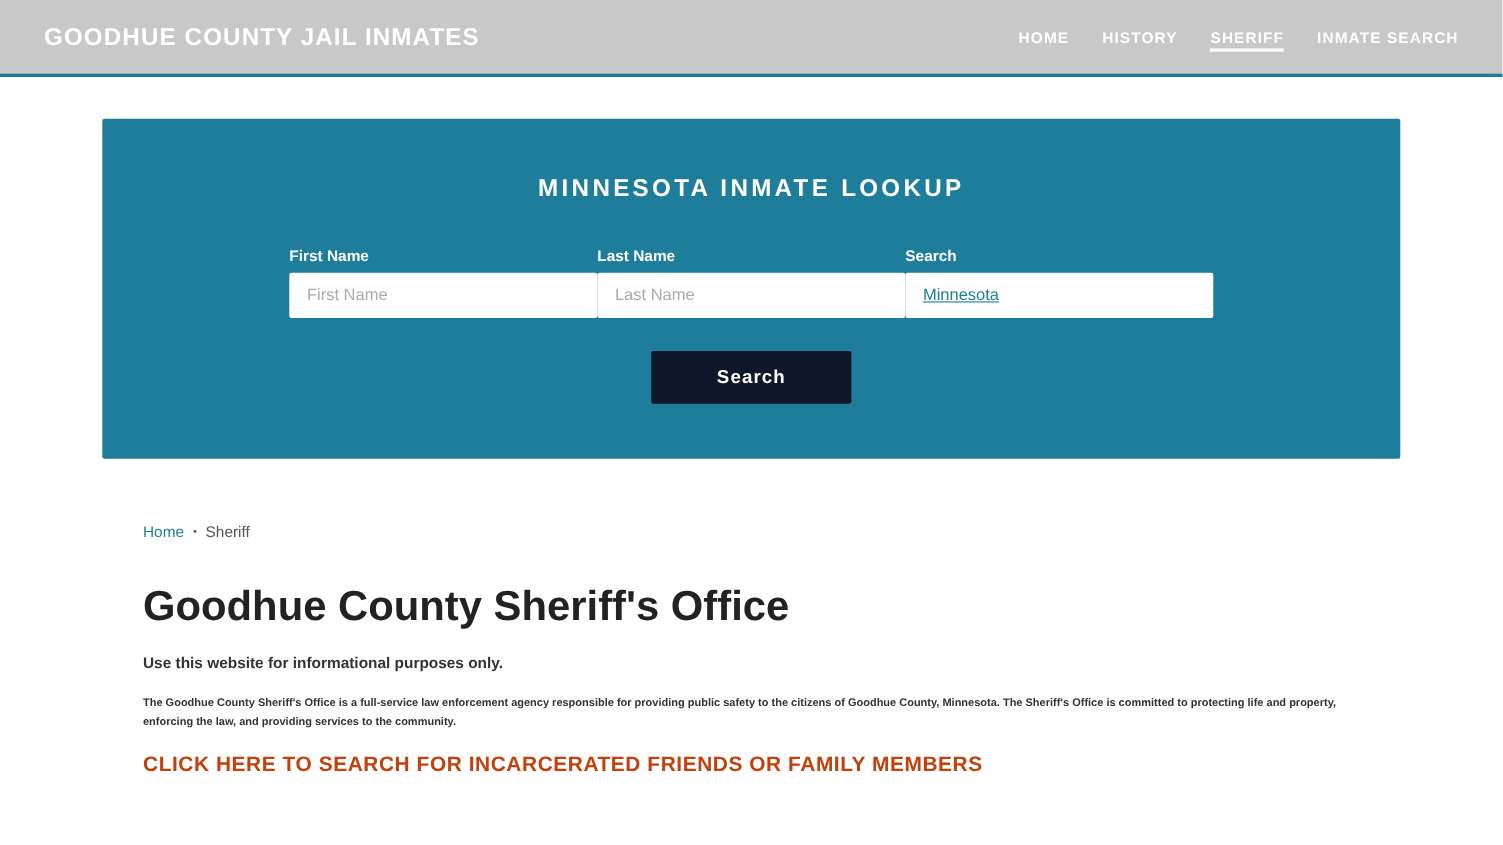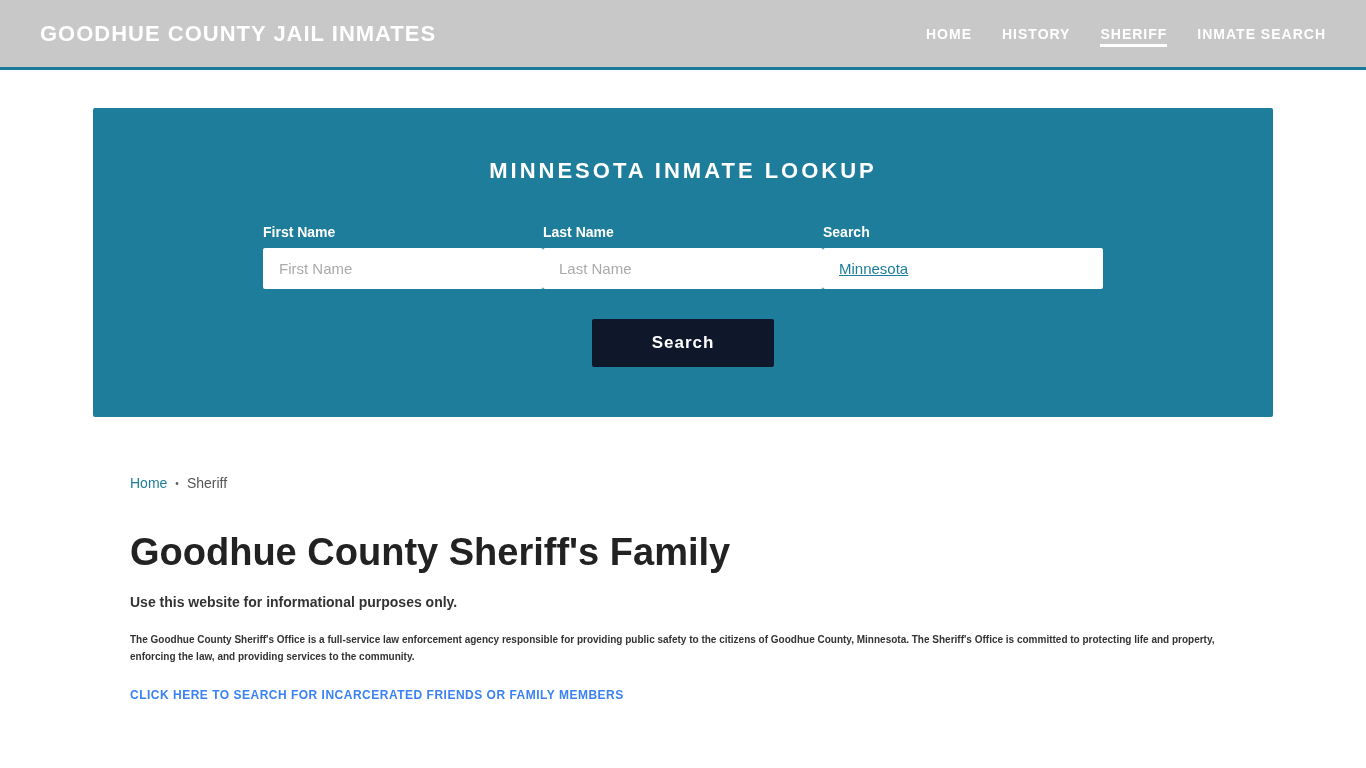--- a/index.html
+++ b/index.html
@@ -156,22 +156,22 @@
       line-height: 1.5;
     }
     .info-para {
       font-size: 10px;
       font-weight: 700;
       color: #333;
       margin-bottom: 20px;
       line-height: 1.7;
     }
     .link-blue {
-      color: #3b82f6;
-      font-size: 12px;
+      color: #c2410c;
+      font-size: 19px;
       font-weight: 700;
       text-decoration: none;
       text-transform: uppercase;
       letter-spacing: 0.5px;
       cursor: pointer;
     }
   </style>
 </head>
 <body>
 
@@ -206,17 +206,17 @@
   </div>
 </section>
 
 <div class="breadcrumb">
   <span class="breadcrumb-home">Home</span>
   <span class="breadcrumb-sep">•</span>
   <span class="breadcrumb-current">Sheriff</span>
 </div>
 
 <div class="content">
-  <h1 class="page-heading">Goodhue County Sheriff's Family</h1>
+  <h1 class="page-heading">Goodhue County Sheriff's Office</h1>
   <p class="info-bold">Use this website for informational purposes only.</p>
   <p class="info-para">The Goodhue County Sheriff's Office is a full-service law enforcement agency responsible for providing public safety to the citizens of Goodhue County, Minnesota. The Sheriff's Office is committed to protecting life and property, enforcing the law, and providing services to the community.</p>
   <a class="link-blue">CLICK HERE to Search for Incarcerated Friends or Family Members</a>
 </div>
 
 </body></html>

